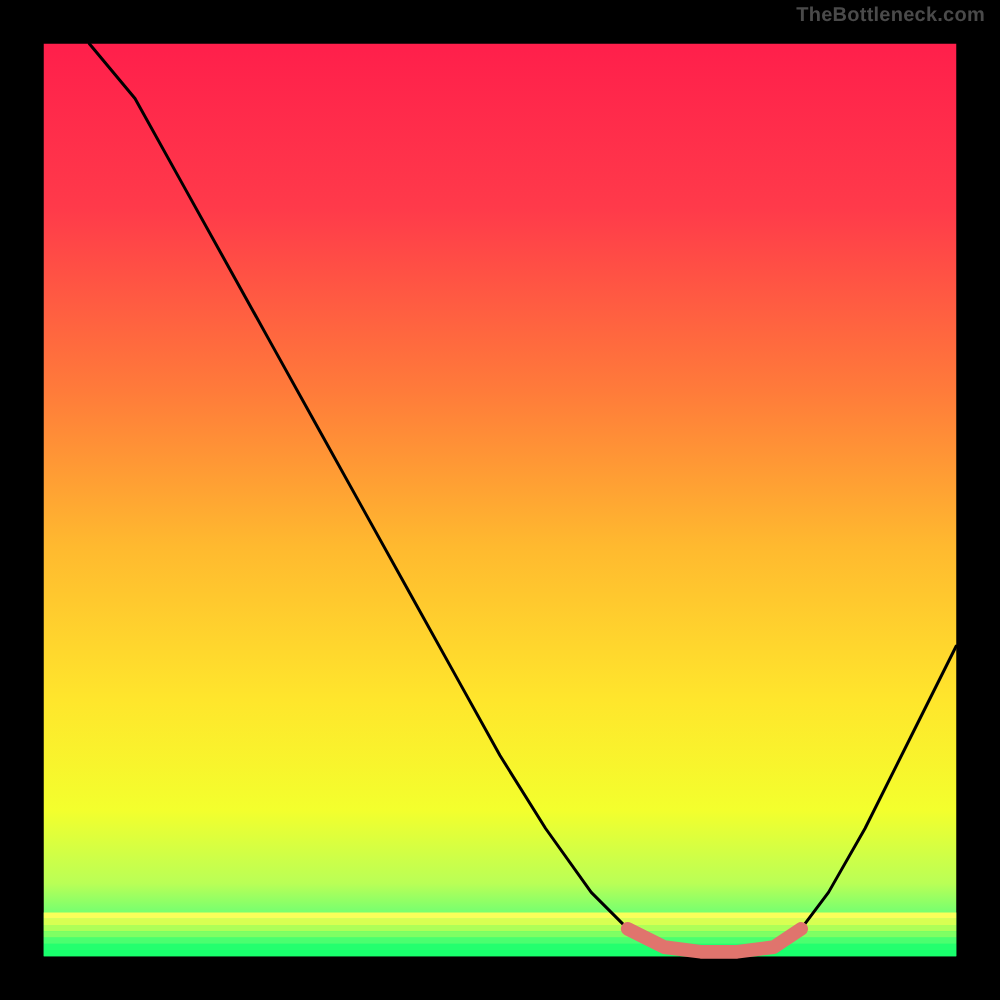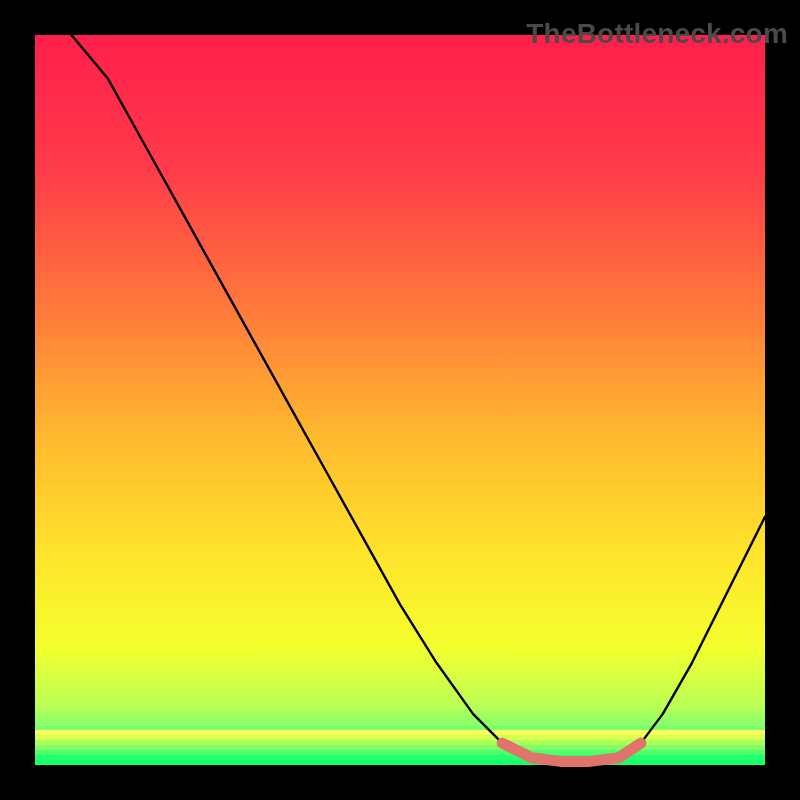--- a/index.html
+++ b/index.html
@@ -12,24 +12,24 @@
     font-family: Arial, Helvetica, sans-serif;
   }
   .frame {
     position: relative;
     width: 800px;
     height: 800px;
     background: #000;
   }
   .watermark {
     position: absolute;
-    top: 18px;
+    top: 4px;
     right: 12px;
     color: #4a4a4a;
-    font-size: 28px;
+    font-size: 16px;
     font-weight: 600;
     letter-spacing: 0.2px;
     z-index: 20;
   }
   svg.plot {
     position: absolute;
     left: 0;
     top: 0;
     width: 800px;
     height: 800px;

